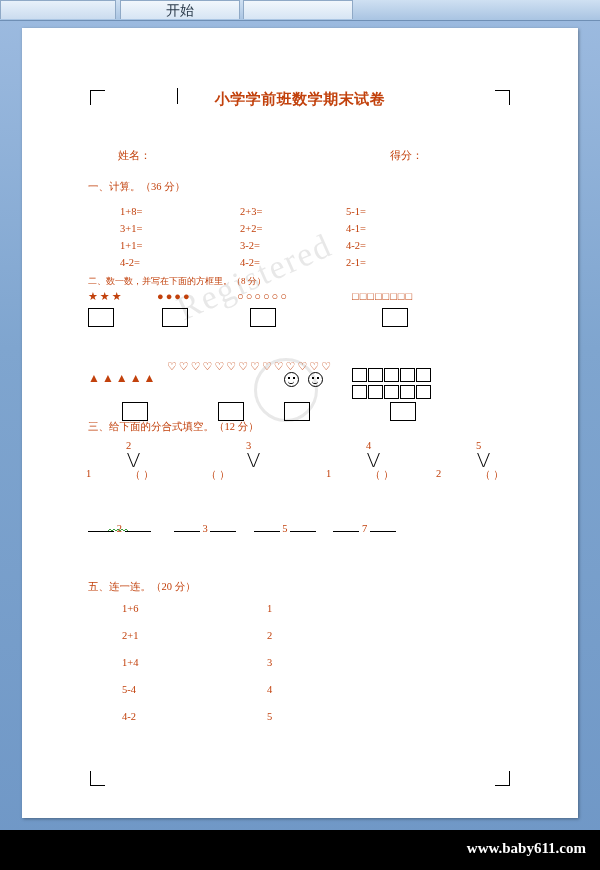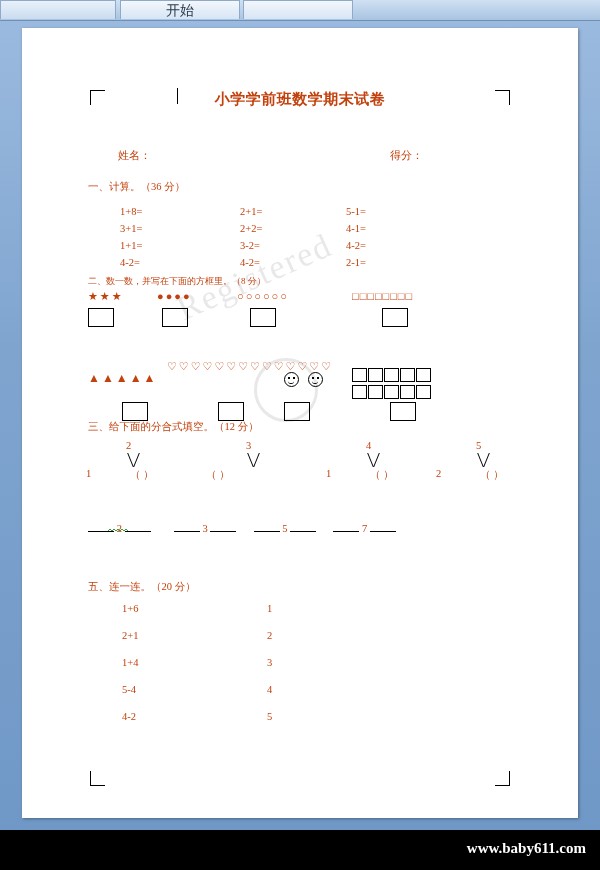--- a/index.html
+++ b/index.html
@@ -270,21 +270,21 @@
 
       <div class="sec s1">一、计算。（36 分）</div>
       <div class="calc">
         <div class="col c1">
           <div class="row">1+8=</div>
           <div class="row">3+1=</div>
           <div class="row">1+1=</div>
           <div class="row">4-2=</div>
         </div>
         <div class="col c2">
-          <div class="row">2+1=</div>
+          <div class="row">2+3=</div>
           <div class="row">2+2=</div>
           <div class="row">3-2=</div>
           <div class="row">4-2=</div>
         </div>
         <div class="col c3">
           <div class="row">5-1=</div>
           <div class="row">4-1=</div>
           <div class="row">4-2=</div>
           <div class="row">2-1=</div>
         </div>

